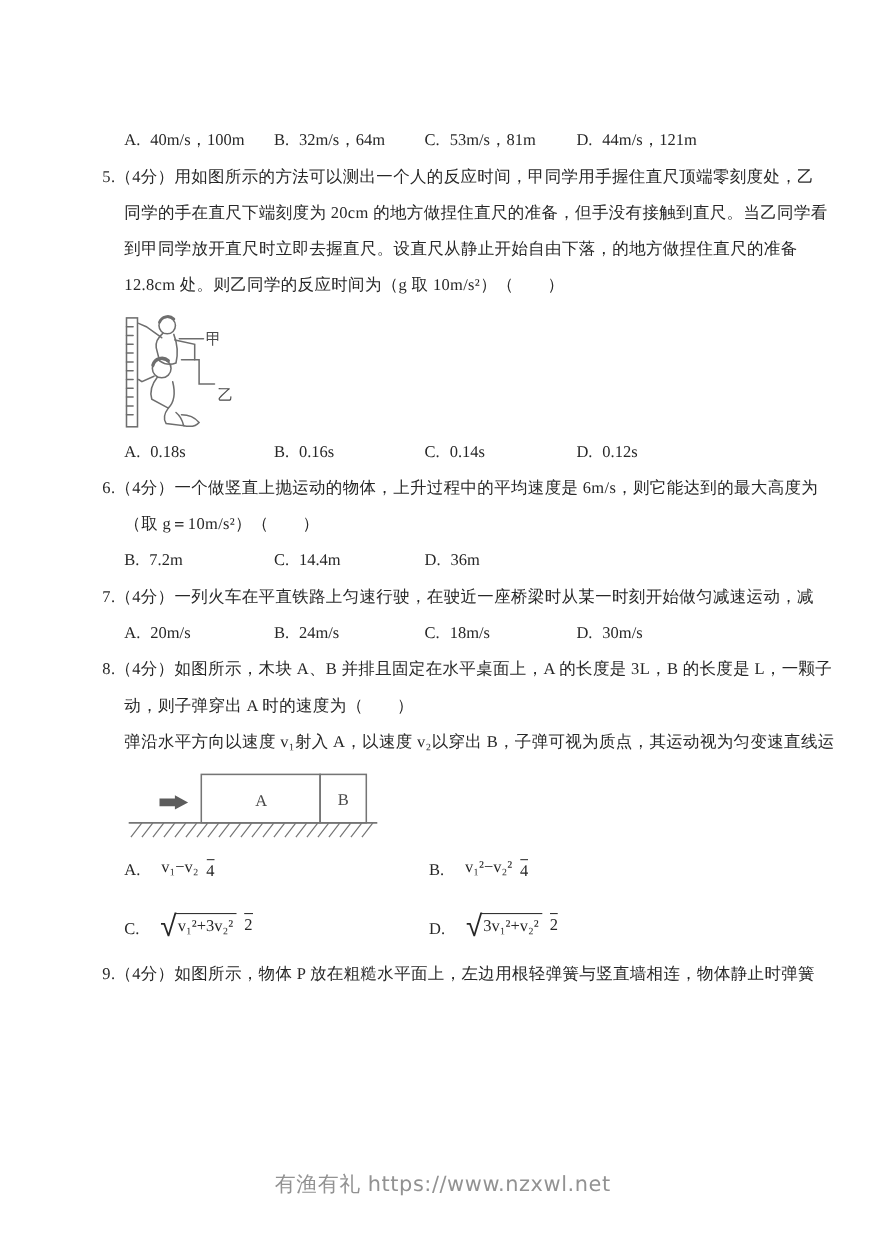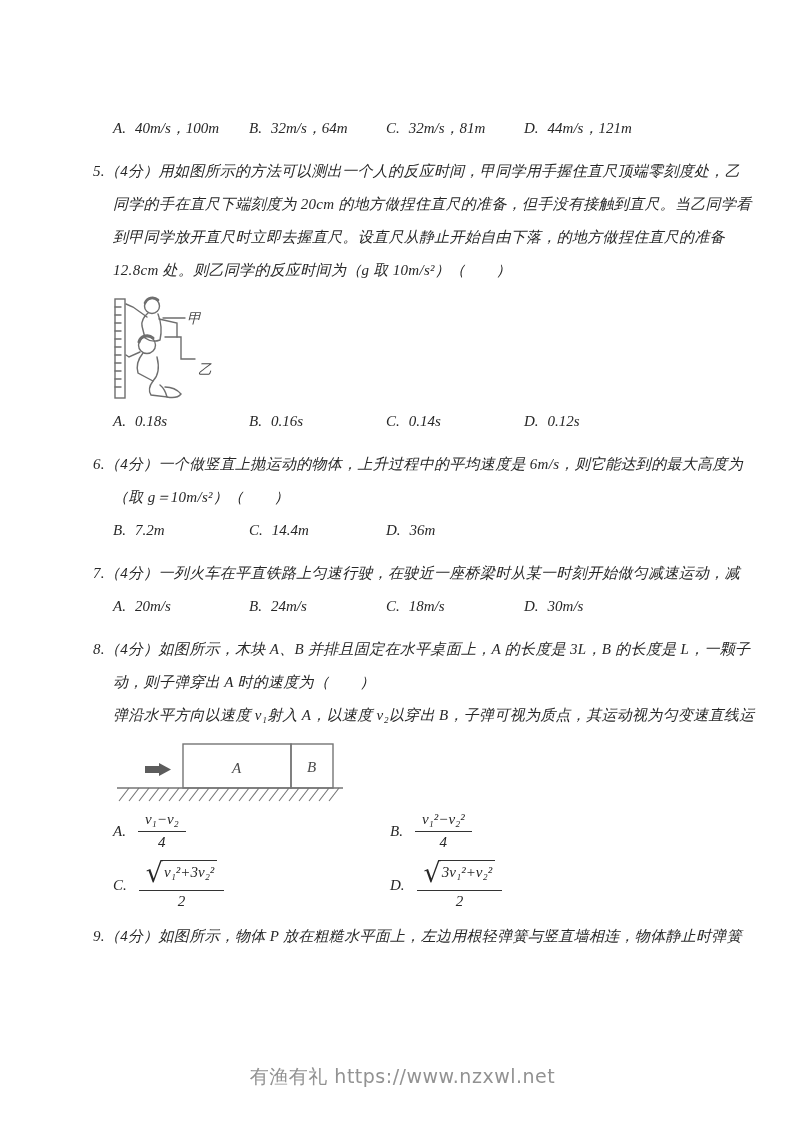--- a/index.html
+++ b/index.html
@@ -12,29 +12,28 @@
     overflow: hidden;
     font-family: "Liberation Serif", "DejaVu Sans", serif;
     color: #272727;
     font-size: 15px;
   }
   .content {
     position: absolute;
     left: 113px;
     top: 112px;
     width: 610px;
-    font-style: italic;
   }
   .stem-line {
     line-height: 33px;
     white-space: nowrap;
     letter-spacing: 0.3px;
   }
   .stem-line.first { margin-left: -20px; }
-  .question { margin-top: 10px; }
+  .question { }
   .options-row {
     display: grid;
     grid-template-columns: 136px 137px 138px auto;
     line-height: 33px;
     white-space: nowrap;
   }
   .opt-label { margin-right: 9px; }
   .figure { position: relative; }
   .fig-ruler { margin: 6px 0 0 -8px; width: 140px; height: 112px; }
   .fig-blocks { margin: 4px 0 0 2px; width: 230px; height: 66px; }
@@ -46,21 +45,20 @@
   
   .formula-row {
     display: grid;
     grid-template-columns: 277px auto;
     margin-top: 4px;
   }
   .f-opt { display: flex; align-items: center; min-height: 50px; }
   .f-opt .opt-label { margin-right: 12px; }
   .frac {
     display: inline-flex;
-    flex-direction: column;
     align-items: flex-start;
     text-align: center;
     font-size: 15px;
   }
   .frac .num {
     display: flex;
     align-items: flex-end;
     padding: 0 7px 3px 7px;
   }
   .frac .den {
@@ -101,21 +99,21 @@
 </style>
 </head>
 <body>
 
 <div class="page">
   <div class="content">
 
     <div class="options-row">
       <div><span class="opt-label">A.</span><span>40m/s，100m</span></div>
       <div><span class="opt-label">B.</span><span>32m/s，64m</span></div>
-      <div><span class="opt-label">C.</span><span>32m/s，81m</span></div>
+      <div><span class="opt-label">C.</span><span>53m/s，81m</span></div>
       <div><span class="opt-label">D.</span><span>44m/s，121m</span></div>
     </div>
 
     <section class="question">
       <div class="stem-line first">5.（4分）用如图所示的方法可以测出一个人的反应时间，甲同学用手握住直尺顶端零刻度处，乙</div>
       <div class="stem-line">同学的手在直尺下端刻度为 20cm 的地方做捏住直尺的准备，但手没有接触到直尺。当乙同学看</div>
       <div class="stem-line">到甲同学放开直尺时立即去握直尺。设直尺从静止开始自由下落，的地方做捏住直尺的准备</div>
       <div class="stem-line">12.8cm 处。则乙同学的反应时间为（g 取 10m/s²）（　　）</div>
 
       <div class="figure fig-ruler">

